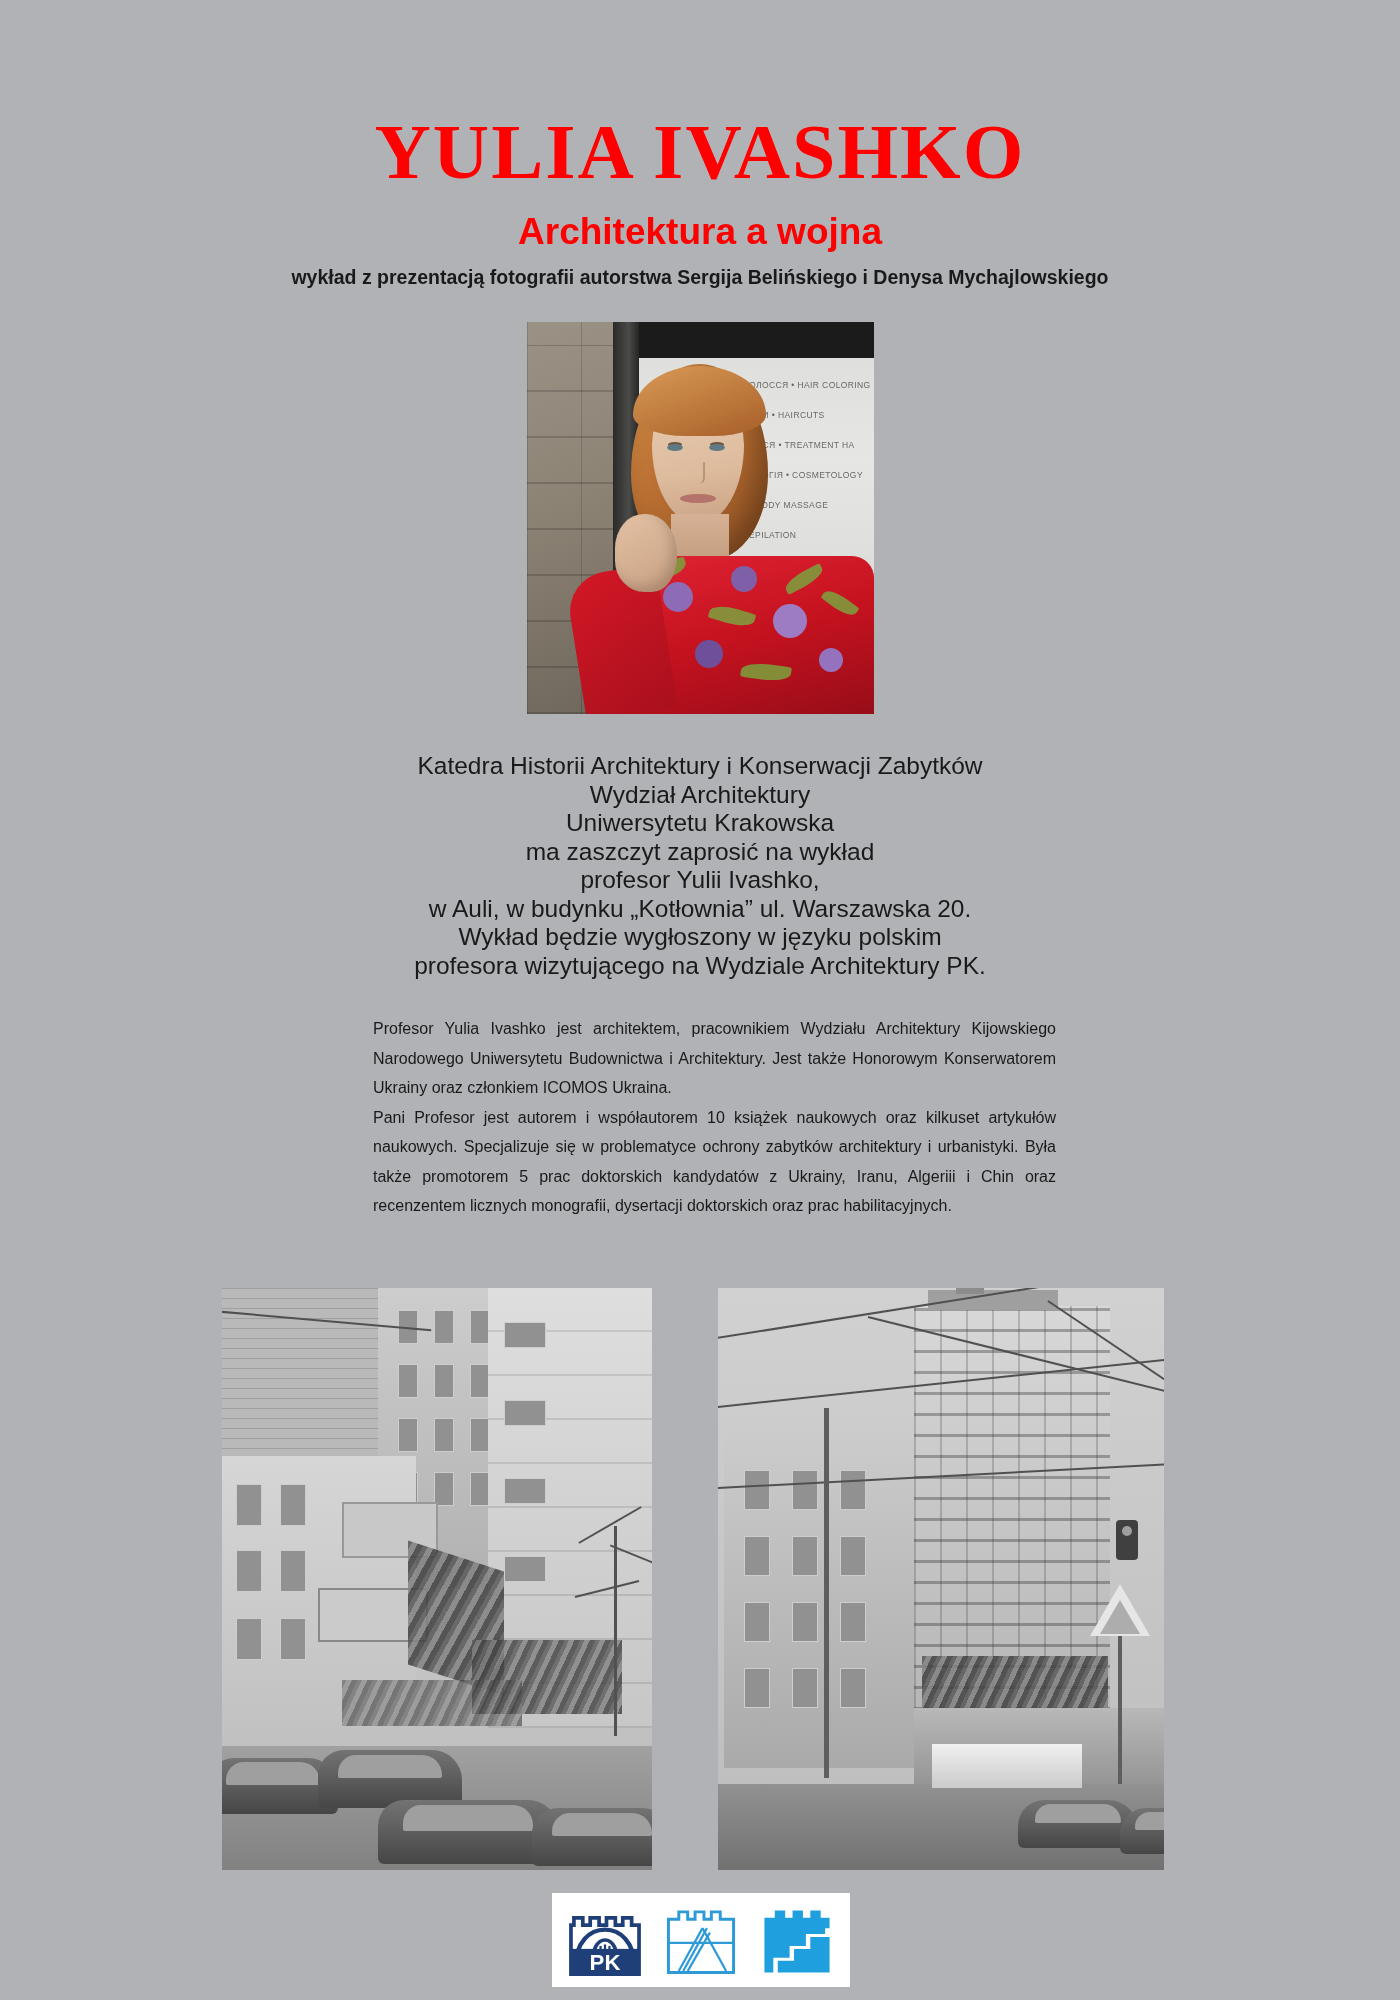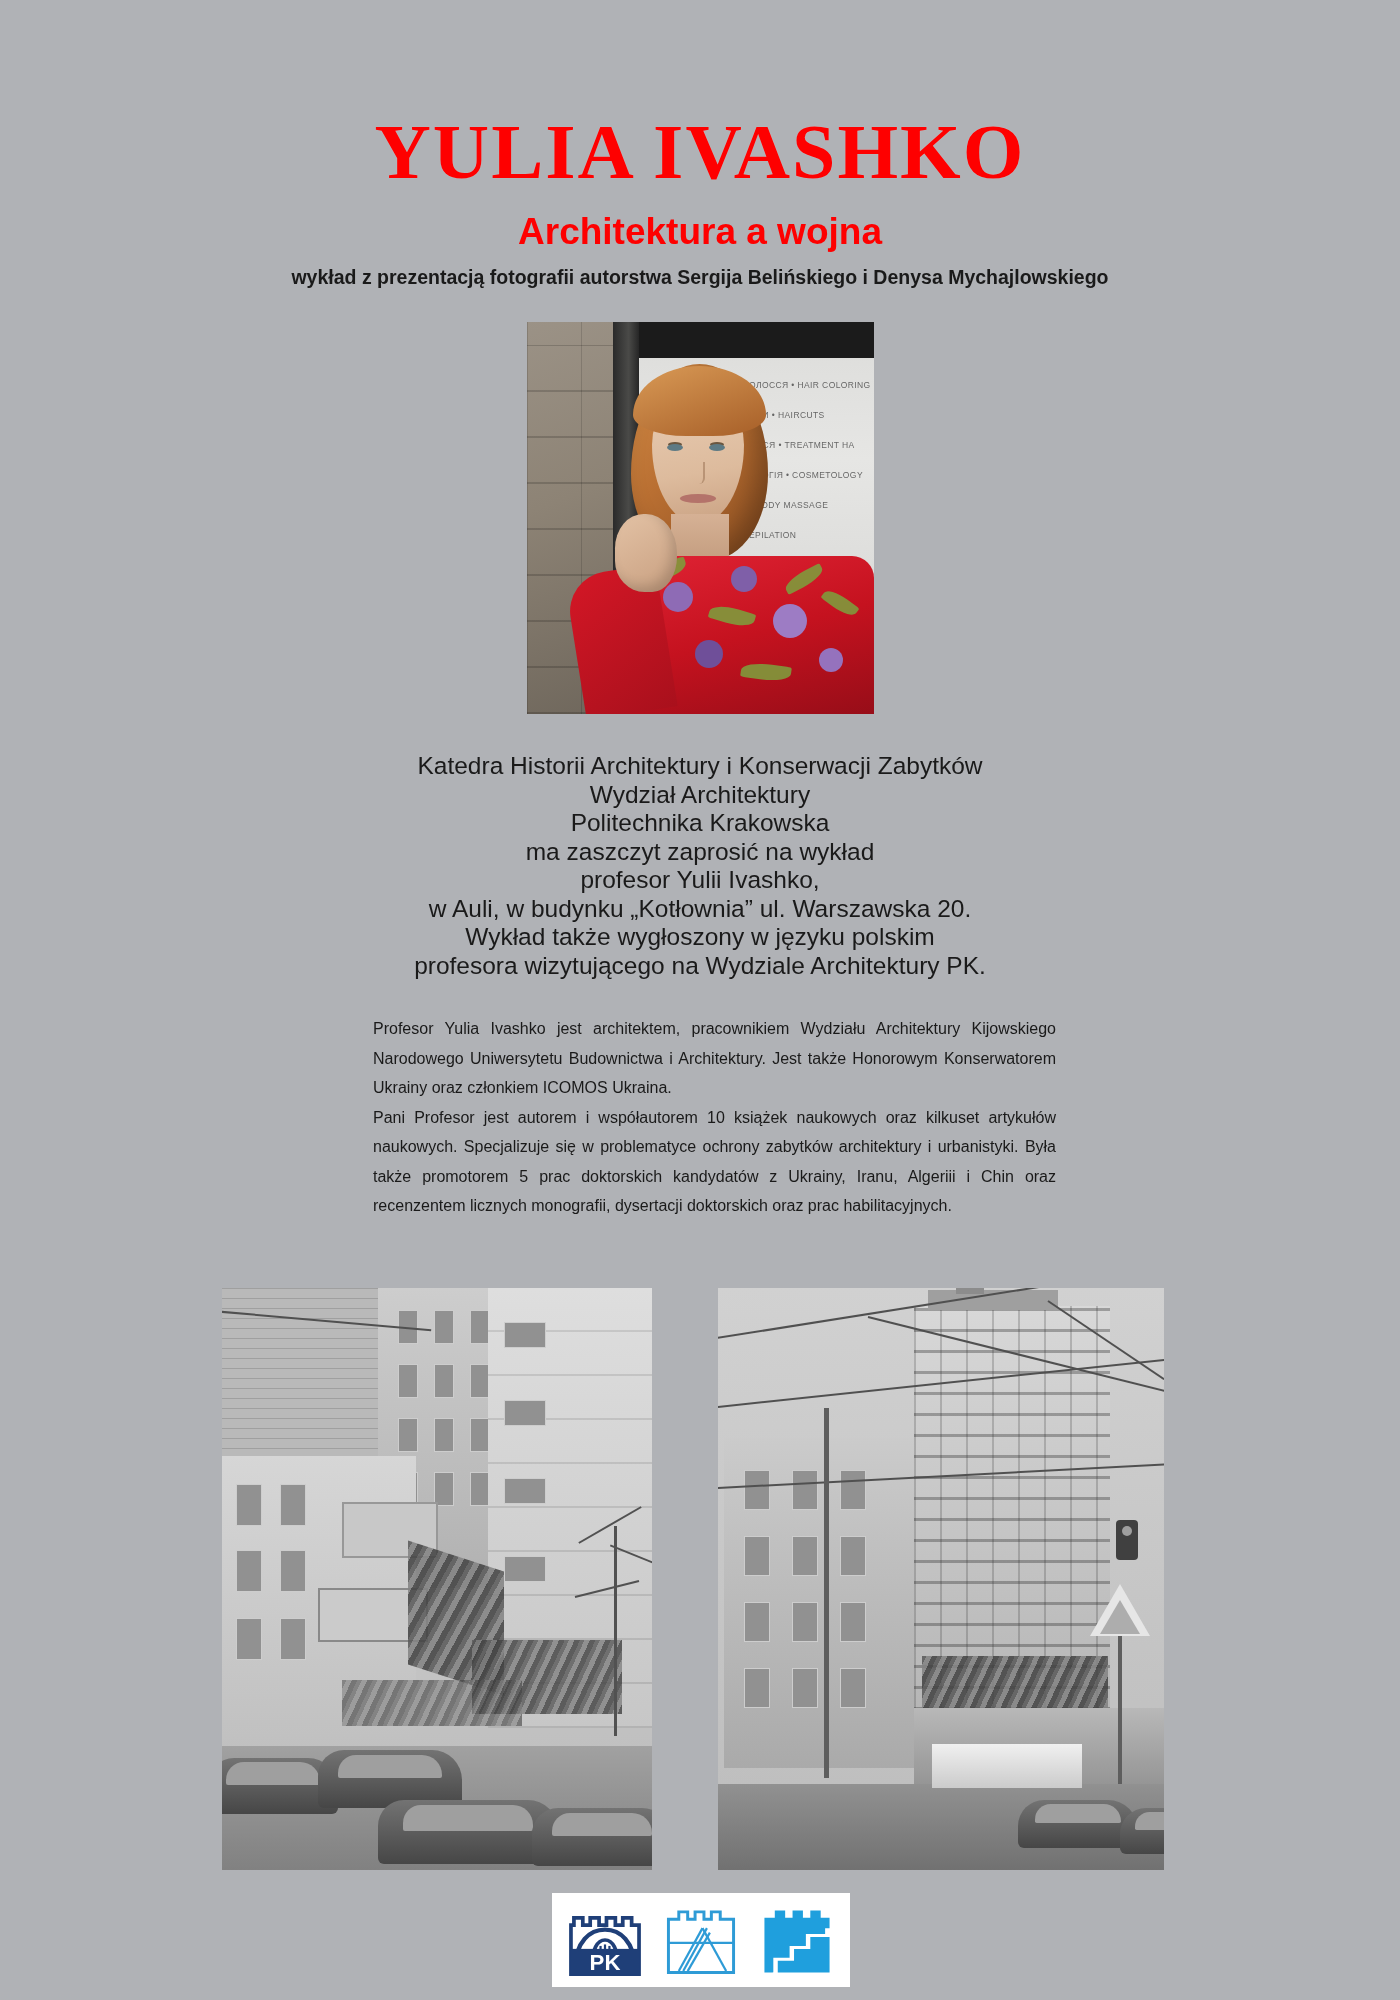--- a/index.html
+++ b/index.html
@@ -298,25 +298,25 @@
         <div class="pt-leaf" style="left:198px; top:40px;  width:38px; height:14px; transform:rotate(36deg);"></div>
       </div>
       <div class="pt-arm"></div>
       <div class="pt-hand"></div>
     </div>
   </div>
 
   <div class="invite">
     <div>Katedra Historii Architektury i Konserwacji Zabytków</div>
     <div>Wydział Architektury</div>
-    <div>Politechnika Krakowska</div>
+    <div>Uniwersytetu Krakowska</div>
     <div>ma zaszczyt zaprosić na wykład</div>
     <div>profesor Yulii Ivashko,</div>
     <div>w  Auli, w budynku „Kotłownia” ul. Warszawska 20.</div>
-    <div>Wykład także wygłoszony w języku polskim</div>
+    <div>Wykład będzie wygłoszony w języku polskim</div>
     <div>profesora wizytującego na Wydziale Architektury PK.</div>
   </div>
 
   <div class="bio">
     <p>Profesor Yulia Ivashko jest architektem, pracownikiem Wydziału Architektury Kijowskiego Narodowego Uniwersytetu Budownictwa i Architektury. Jest także Honorowym Konserwatorem Ukrainy oraz członkiem ICOMOS Ukraina.</p>
     <p>Pani Profesor jest autorem i współautorem 10 książek naukowych oraz kilkuset artykułów naukowych. Specjalizuje się w problematyce ochrony zabytków architektury i urbanistyki.  Była także promotorem 5 prac doktorskich kandydatów z Ukrainy, Iranu, Algeriii i Chin oraz recenzentem licznych monografii, dysertacji doktorskich oraz prac habilitacyjnych.</p>
   </div>
 
   <div class="photo-row">
 

